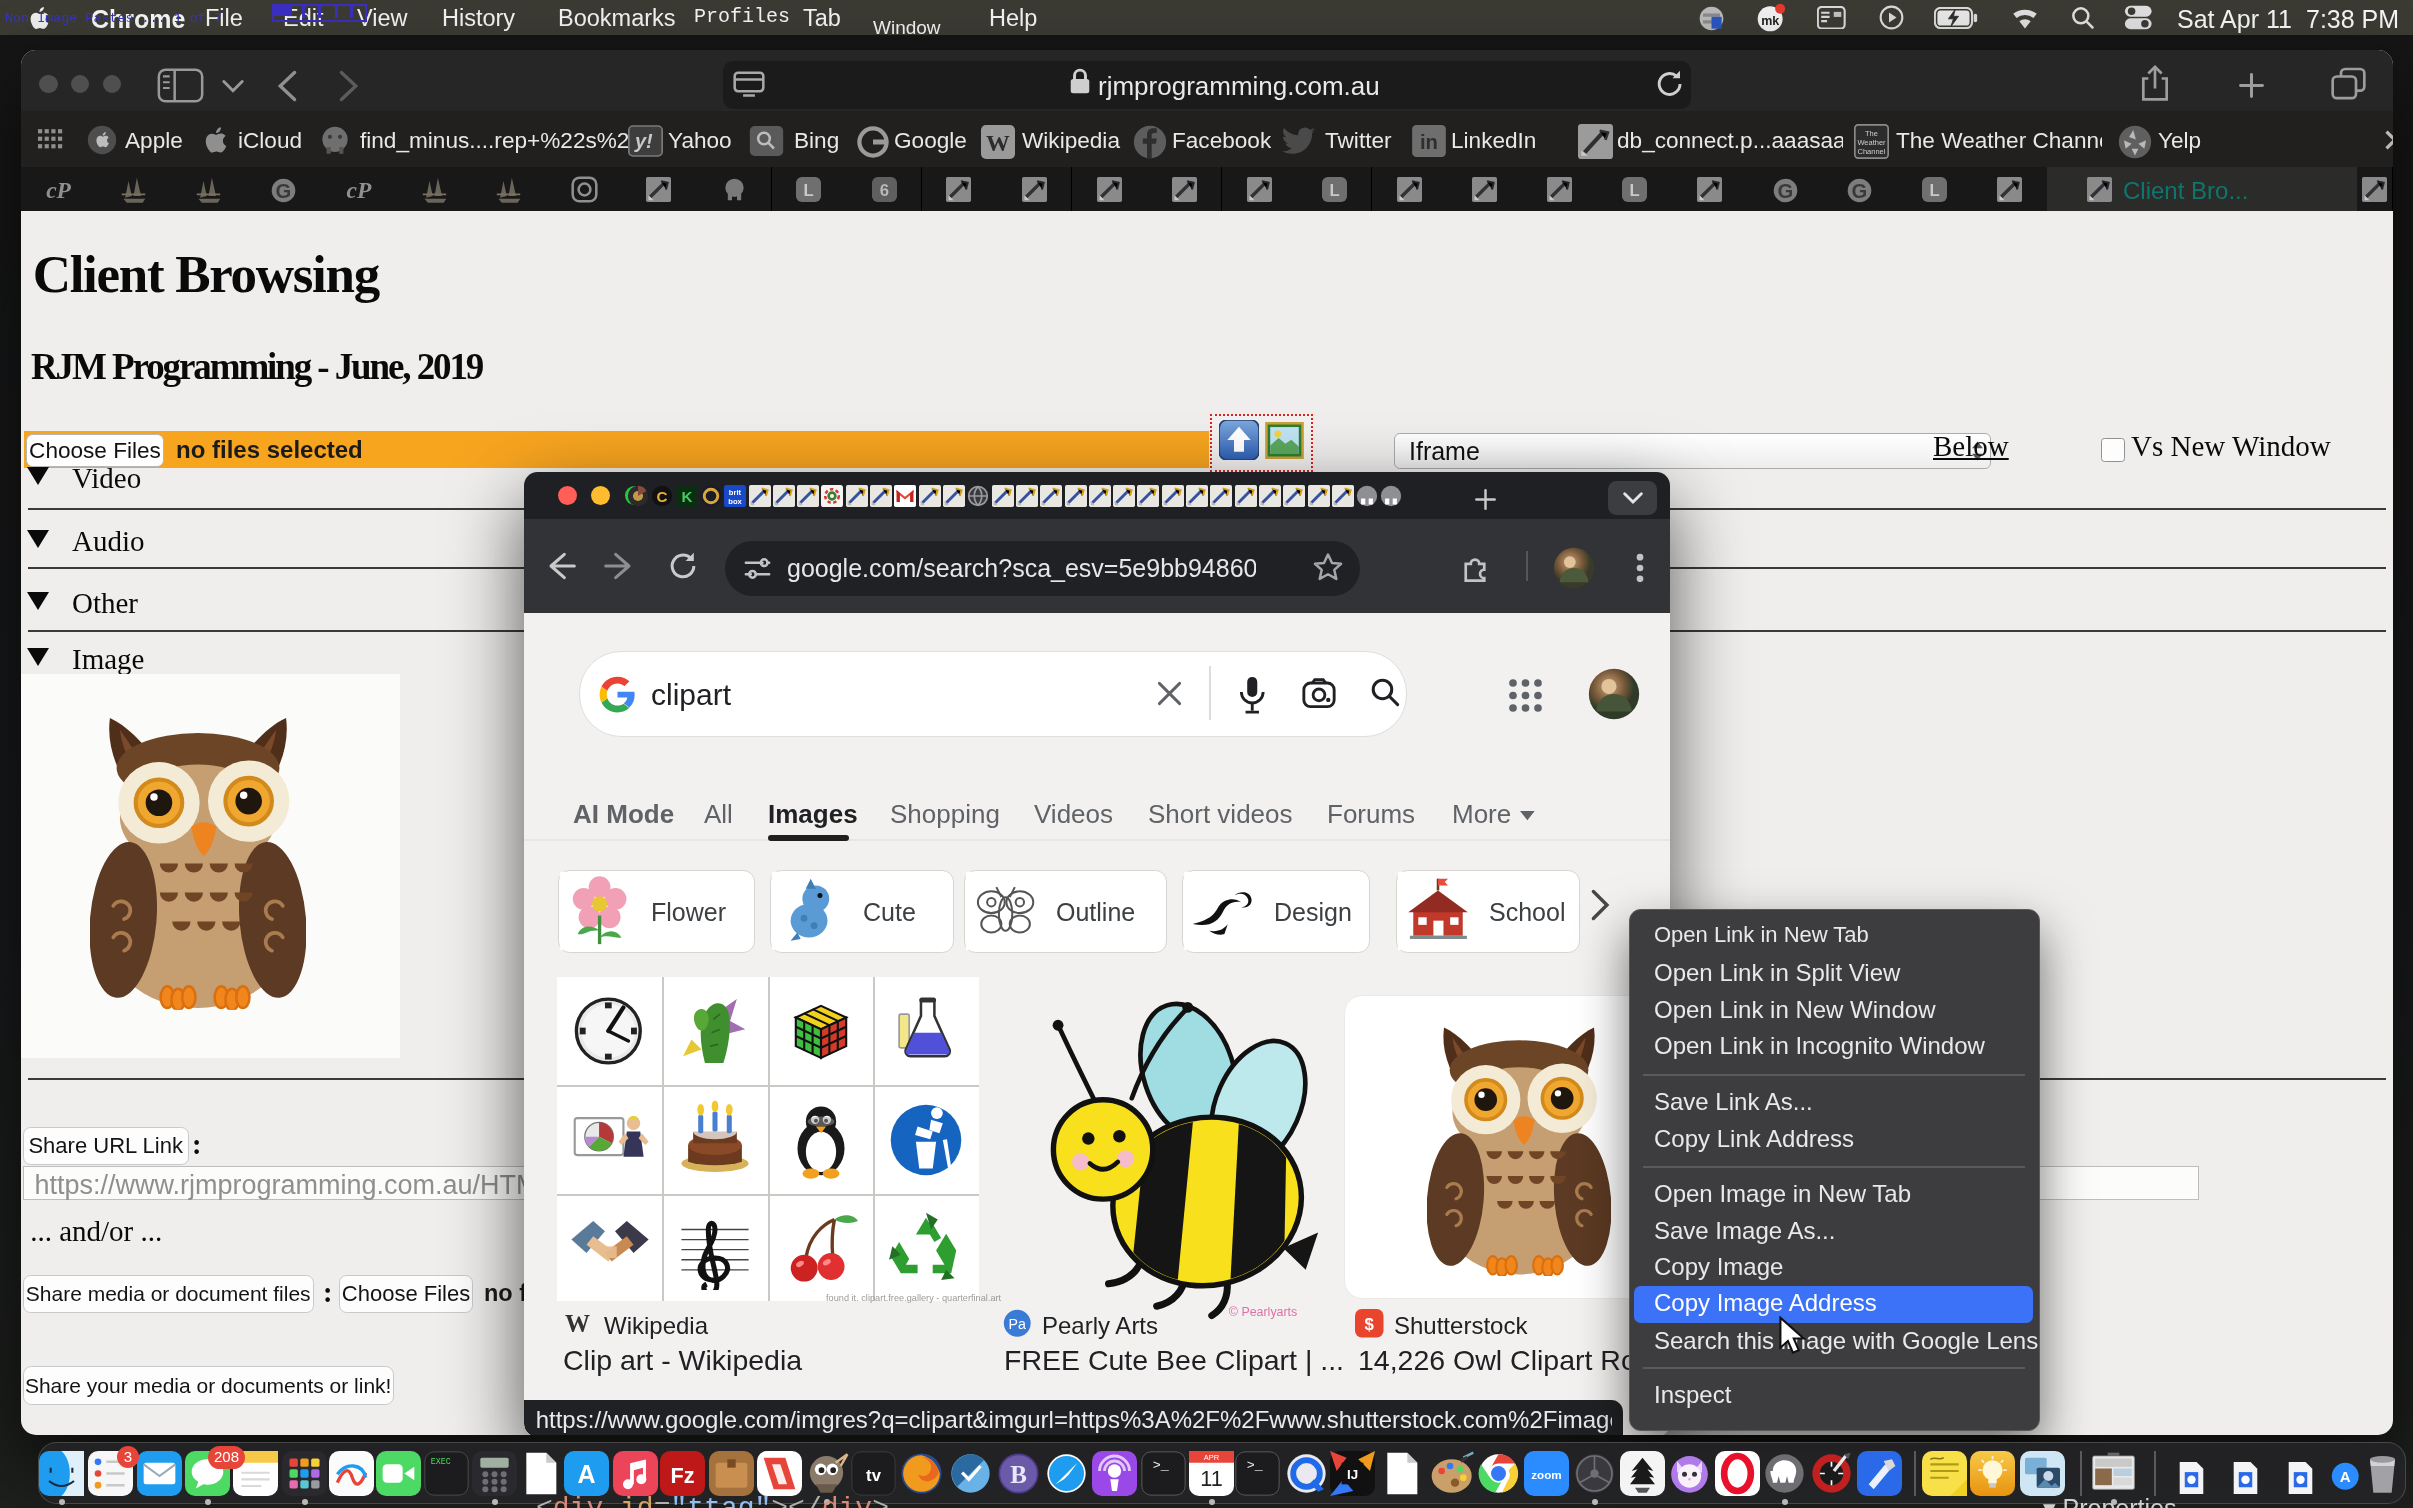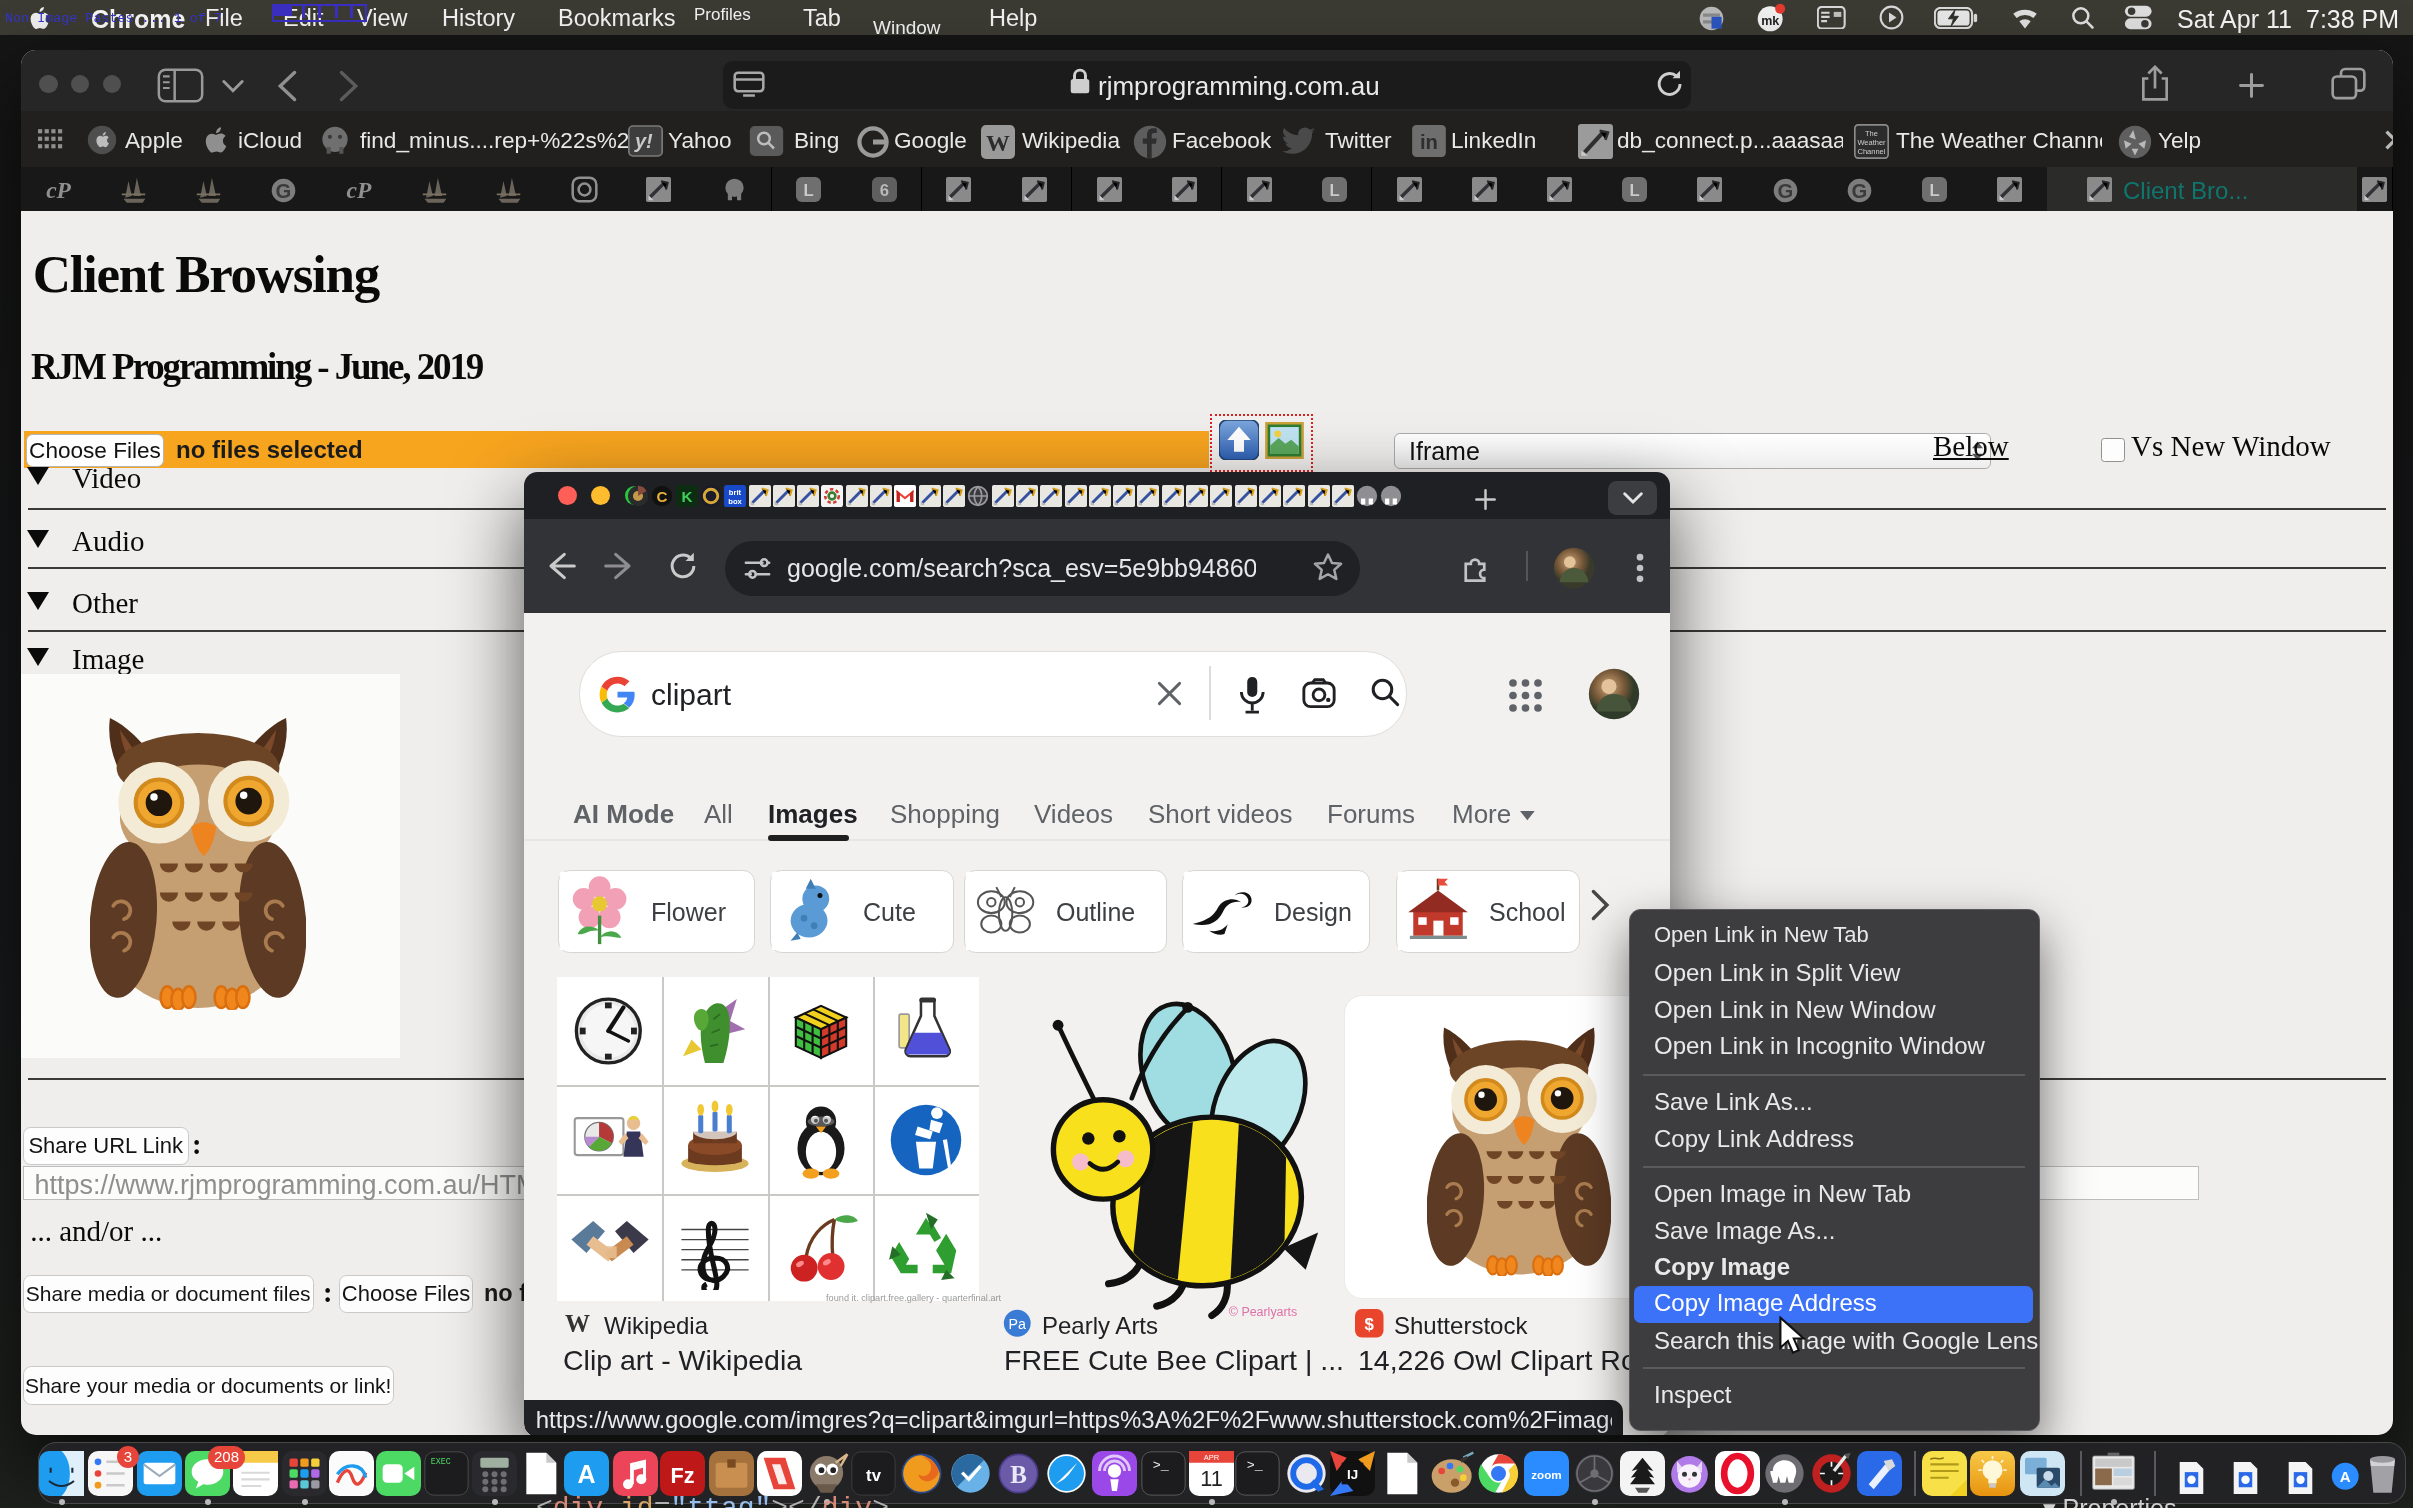--- a/index.html
+++ b/index.html
@@ -16,21 +16,21 @@
   <div class="a" style="left:0;top:0;width:2413px;height:35px;background:#3b3b34;"></div>
   <svg class="a" style="left:30px;top:5.9px" width="22" height="25" viewBox="0 0 26 30">
       <path fill="#ececec" d="M18.5 15.8c0-3.4 2.8-5 2.9-5.1-1.6-2.3-4-2.6-4.9-2.7-2.1-.2-4.1 1.2-5.1 1.2-1 0-2.7-1.2-4.4-1.2C4.8 8.1 2.7 9.3 1.6 11.2c-2.3 4-.6 9.8 1.6 13 1.1 1.6 2.4 3.4 4.1 3.3 1.6-.1 2.3-1.1 4.3-1.1 2 0 2.6 1.1 4.4 1 1.8 0 2.9-1.6 4-3.2 1.3-1.9 1.8-3.7 1.8-3.8-.1 0-3.3-1.3-3.3-4.6zM15.2 5.2c.9-1.1 1.5-2.6 1.3-4.1-1.3.1-2.9.9-3.8 2-.8 1-1.6 2.5-1.4 4 1.5.1 3-.8 3.9-1.9z"></path>
     </svg>
   <div class="a" style="left:91px;top:5px;color:#f5f5f5;font-size:25px;font-weight:bold;">Chrome</div>
   <div class="a" style="left:205px;top:5px;color:#f2f2f2;font-size:23.5px;">File</div>
   <div class="a" style="left:283px;top:5px;color:#f2f2f2;font-size:23.5px;">Edit</div>
   <div class="a" style="left:357px;top:5px;color:#f2f2f2;font-size:23.5px;">View</div>
   <div class="a" style="left:442px;top:5px;color:#f2f2f2;font-size:23.5px;">History</div>
   <div class="a" style="left:558px;top:5px;color:#f2f2f2;font-size:23.5px;text-align:center;">Bookmarks</div>
-  <div class="a" style="left:694px;top:5px;color:#f2f2f2;font-size:17px;">Profiles</div>
+  <div class="a" style="left:694px;top:5px;color:#f2f2f2;font-size:20px;font-family:Liberation Mono, monospace;">Profiles</div>
   <div class="a" style="left:803px;top:5px;color:#f2f2f2;font-size:23.5px;">Tab</div>
   <div class="a" style="left:873px;top:17px;color:#f2f2f2;font-size:19px;">Window</div>
   <div class="a" style="left:989px;top:5px;color:#f2f2f2;font-size:23.5px;">Help</div>
 
   <div class="a mono" style="left:5px;top:11px;color:#3535c8;font-size:13.4px;letter-spacing:0px;">Non Image Pastes ... 1 of 7</div>
   <div class="a" style="left:272px;top:4.2px;width:91px;height:13.4px;border:2.5px solid #3a2fc0;"></div>
   <div class="a" style="left:274px;top:5.9px;width:18.4px;height:10px;background:#3a2fc0;"></div>
   <div class="a" style="left:302px;top:4.2px;width:2.5px;height:13.4px;background:#3a2fc0;"></div>
   <div class="a" style="left:318px;top:4.2px;width:2.5px;height:13.4px;background:#3a2fc0;"></div>
   <div class="a" style="left:335px;top:4.2px;width:2.5px;height:13.4px;background:#3a2fc0;"></div>
@@ -980,21 +980,21 @@
   <div class="a" style="left:1634px;top:1286px;width:399px;height:37px;background:#3c72f7;border-radius:6.7px;"></div>
   <div class="a" style="left:1654px;top:1289px;font-size:24px;color:#ffffff;">Copy Image Address</div>
   <div class="a" style="left:1654px;top:922px;font-size:22px;color:#e9e9e9;">Open Link in New Tab</div>
   <div class="a" style="left:1654px;top:959px;font-size:24px;color:#e9e9e9;">Open Link in Split View</div>
   <div class="a" style="left:1654px;top:996px;font-size:24px;color:#e9e9e9;">Open Link in New Window</div>
   <div class="a" style="left:1654px;top:1032px;font-size:24px;color:#e9e9e9;">Open Link in Incognito Window</div>
   <div class="a" style="left:1654px;top:1088px;font-size:24px;color:#e9e9e9;">Save Link As...</div>
   <div class="a" style="left:1654px;top:1125px;font-size:24px;color:#e9e9e9;">Copy Link Address</div>
   <div class="a" style="left:1654px;top:1180px;font-size:24px;color:#e9e9e9;">Open Image in New Tab</div>
   <div class="a" style="left:1654px;top:1217px;font-size:24px;color:#e9e9e9;">Save Image As...</div>
-  <div class="a" style="left:1654px;top:1253px;font-size:24px;color:#e9e9e9;font-weight:bold;">Copy Image</div>
+  <div class="a" style="left:1654px;top:1253px;font-size:24px;color:#e9e9e9;">Copy Image</div>
   <div class="a" style="left:1654px;top:1327px;font-size:24px;color:#e9e9e9;">Search this image with Google Lens</div>
   <div class="a" style="left:1654px;top:1381px;font-size:24px;color:#e9e9e9;">Inspect</div>
   <div class="a" style="left:1643px;top:1074px;width:382px;height:1.7px;background:#5a5a5d;"></div>
   <div class="a" style="left:1643px;top:1166px;width:382px;height:1.7px;background:#5a5a5d;"></div>
   <div class="a" style="left:1643px;top:1367px;width:382px;height:1.7px;background:#5a5a5d;"></div>
   <svg class="a" style="left:1777px;top:1316px" width="28.5" height="40" viewBox="0 0 34 48">
       <path fill="#fff" stroke="#111" stroke-width="2.5" d="M4 2v36l9-8 6 14 7-3-6-14h12z"></path>
     </svg>
 
   <div class="a mono" style="left:536px;top:1493px;font-size:28px;font-weight:normal;z-index:20;opacity:.92;"><span style="color:#bdbdbd">&lt;</span><span style="color:#e8927c">div</span><span style="color:#e8b06c"> id</span><span style="color:#bdbdbd">=</span><span style="color:#9ecbff">"ttag"</span><span style="color:#bdbdbd">&gt;&lt;/</span><span style="color:#e8927c">div</span><span style="color:#bdbdbd">&gt;</span></div>

